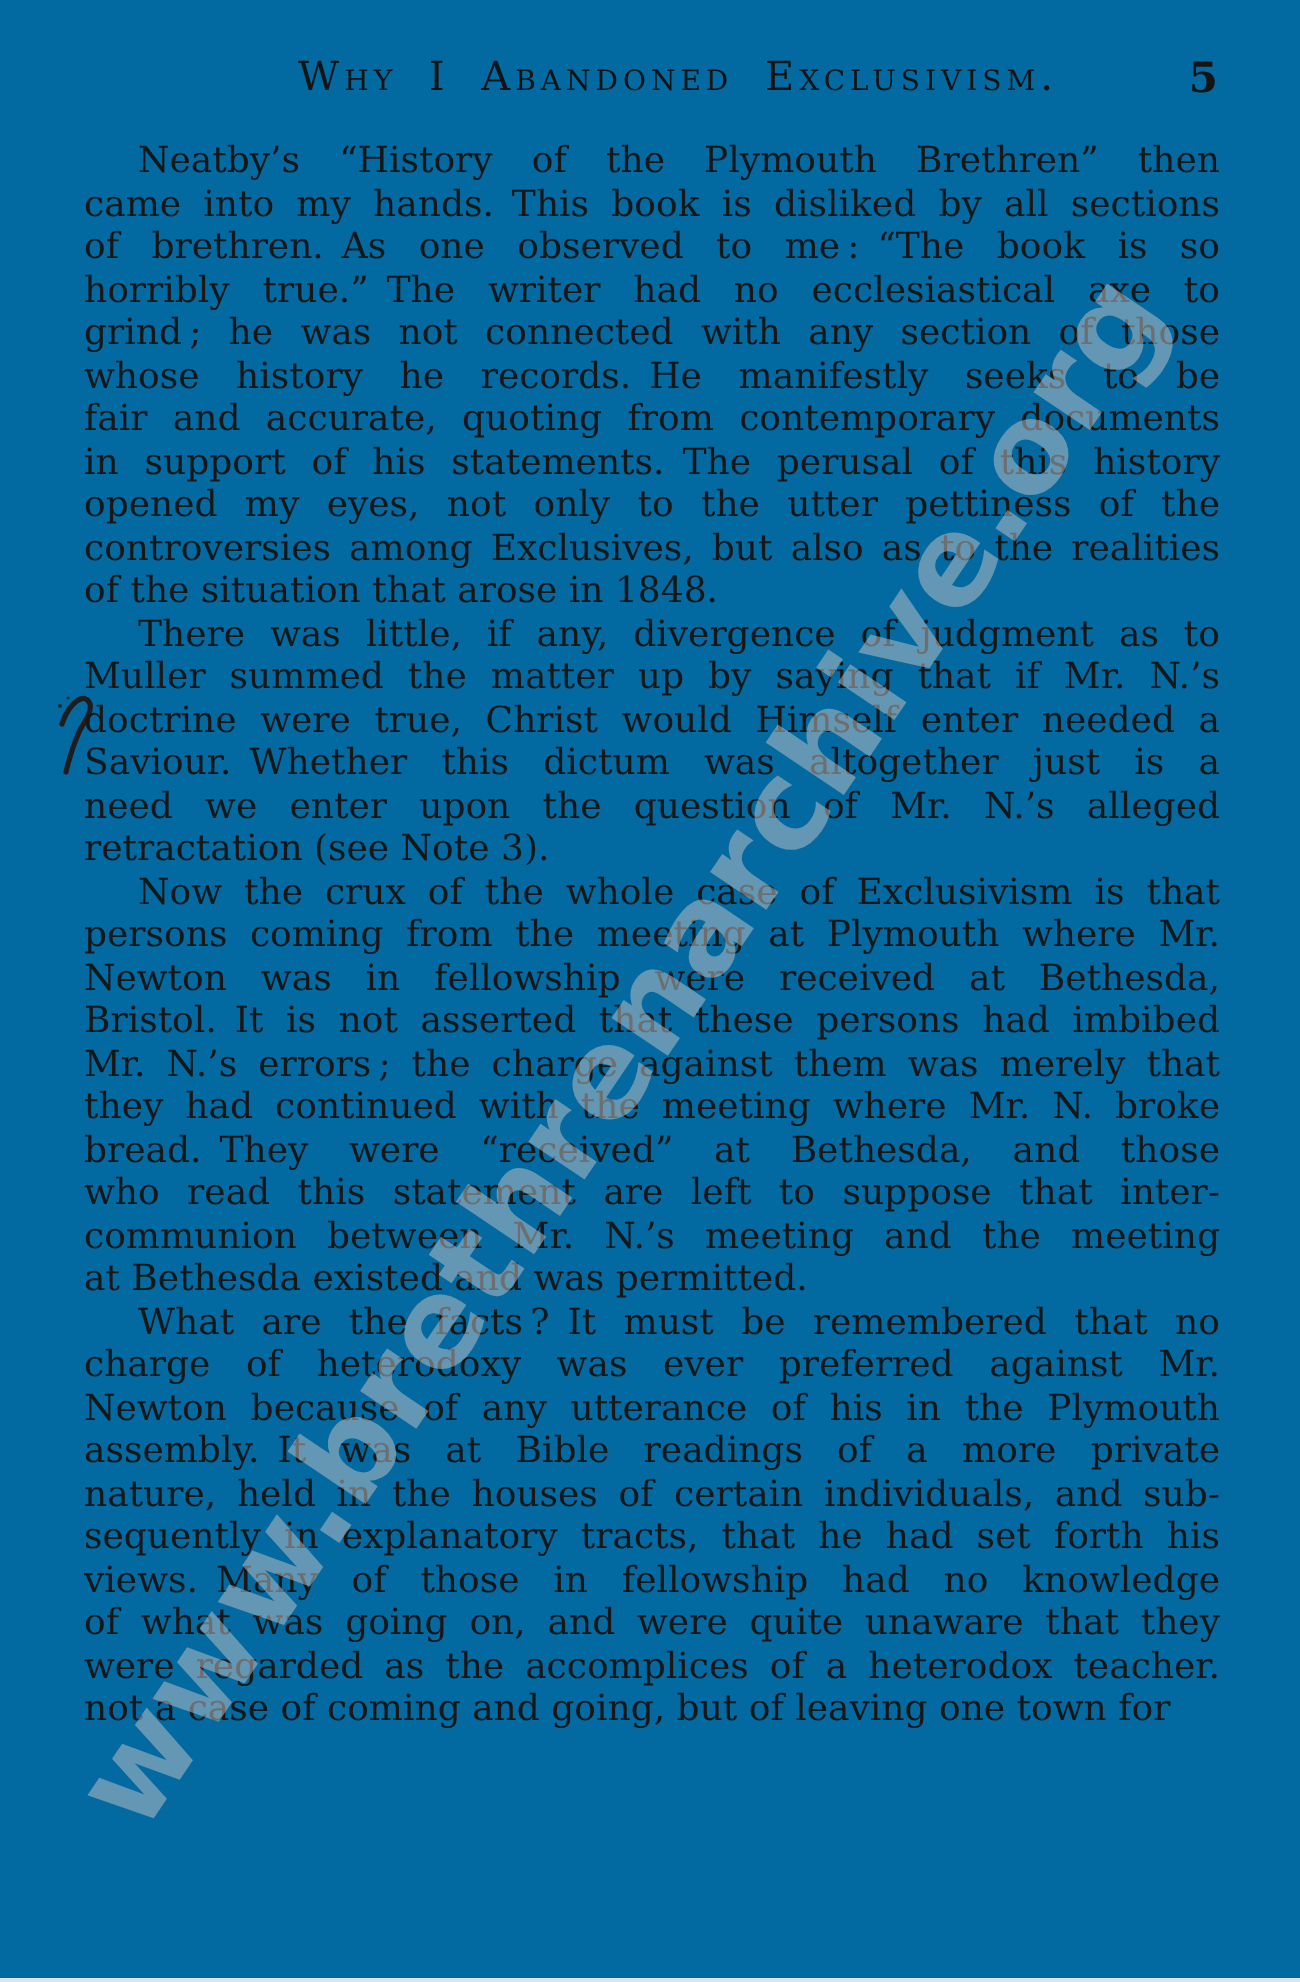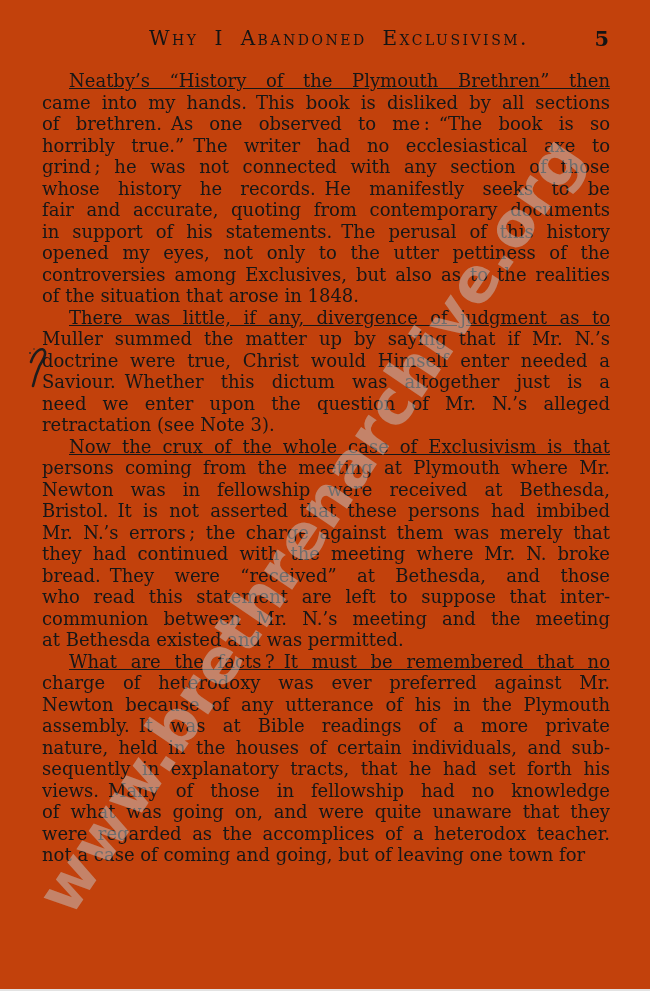--- a/index.html
+++ b/index.html
@@ -1,20 +1,20 @@
 <!DOCTYPE html>
 <html><head>
 <meta charset="utf-8">
 <style>
   html, body { margin: 0; padding: 0; background: #ffffff; }
   .page {
     position: relative;
     width: 650px;
     height: 991px;
-    background: #c2410c;
+    background: #0369a1;
     overflow: hidden;
     font-family: "DejaVu Serif", "Liberation Serif", serif;
     color: #171717;
   }
   .running-head {
     position: absolute;
     top: 26px;
     left: 42px;
     width: 568px;
     text-align: center;
@@ -45,21 +45,21 @@
     z-index: 1;
   }
   .para { margin: 0; }
   .line {
     text-align: justify;
     text-align-last: justify;
     height: 21.5px;
     overflow: hidden;
     white-space: nowrap;
   }
-  .line.first { text-indent: 27px; text-decoration: underline; }
+  .line.first { text-indent: 27px; }
   .line.lastline { text-align-last: left; }
   .margin-mark {
     position: absolute;
     left: 26px;
     top: 343px;
     width: 26px;
     height: 48px;
     z-index: 1;
   }
   .watermark {

